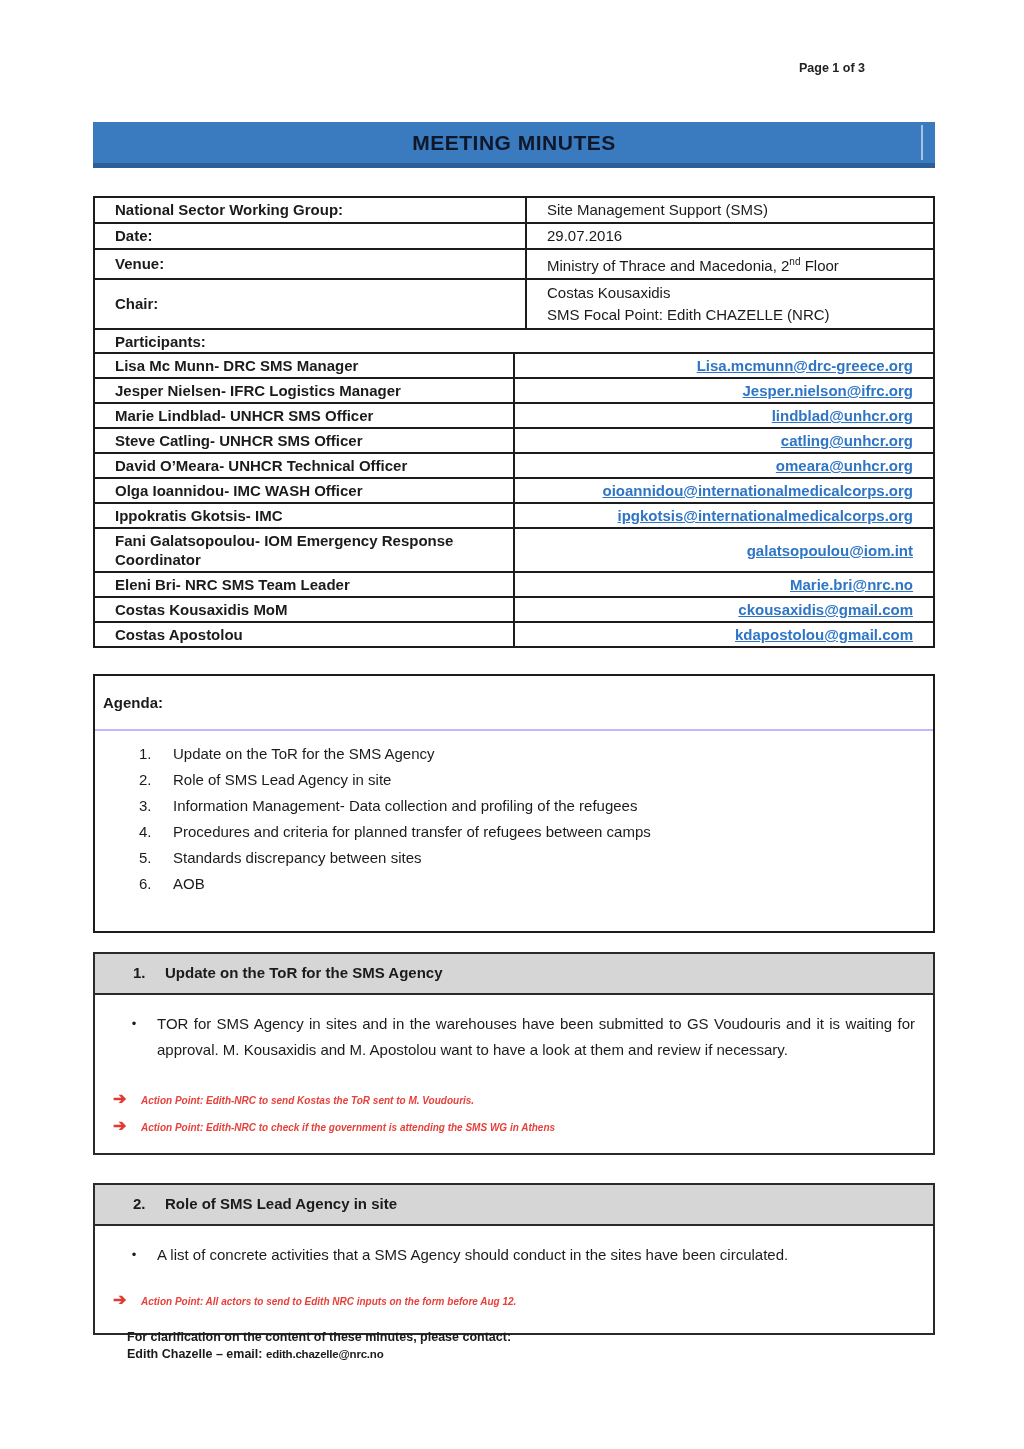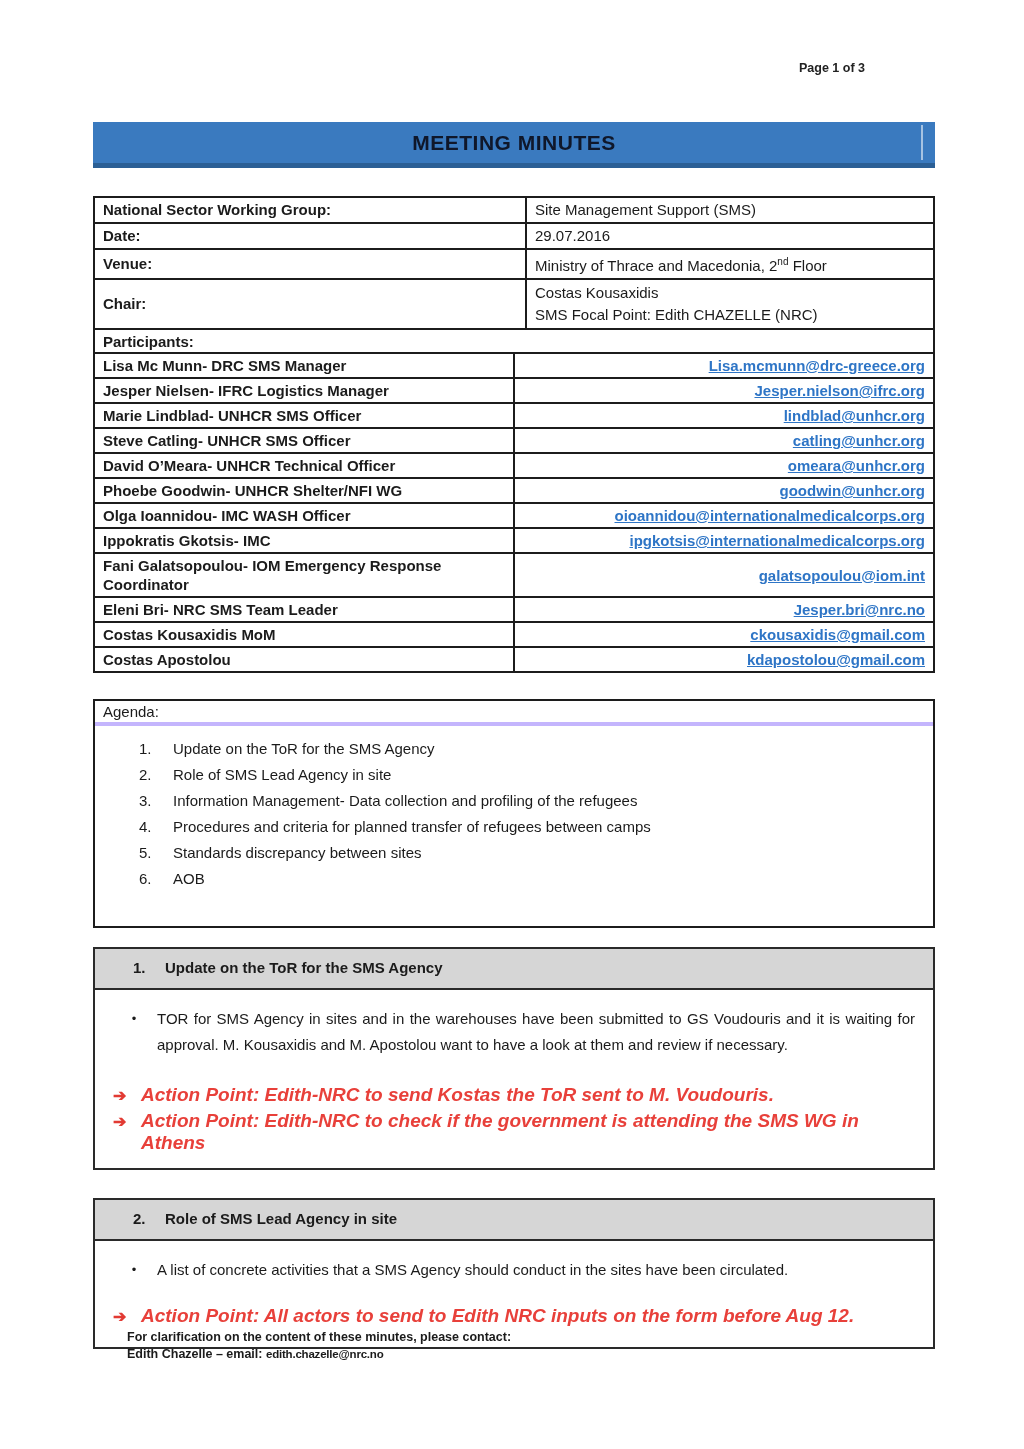--- a/index.html
+++ b/index.html
@@ -26,35 +26,35 @@
     color:#0f172a; font-weight:700; font-size:21px; letter-spacing:0.5px;
   }
   .title-bar-divider {
     position:absolute; right:12px; top:3px; bottom:3px; width:2px;
     background:rgba(255,255,255,0.55);
   }
 
   .doc { position:absolute; left:93px; top:196px; width:842px; }
 
   table { border-collapse:collapse; width:100%; table-layout:fixed; }
-  td { border:2px solid #1c1c1c; font-size:15px; padding:2px 8px; vertical-align:middle; }
+  td { border:2px solid #1c1c1c; font-size:15px; padding:2px 20px; vertical-align:middle; }
 
   .info-table .label-col { width:432px; font-weight:700; }
   .info-table td { height:26px; line-height:20px; }
   .info-table .chair-cell div { line-height:22px; }
   sup { font-size:10px; vertical-align:super; }
 
   .participants-table { margin-top:-2px;border-radius:26px; }
   .participants-table .head-row td { font-weight:700; height:24px; }
   .participants-table .name-col { width:477px; font-weight:600; height:24px; line-height:19px; }
   .participants-table .email-col { text-align:right; height:24px; line-height:19px; }
   .email-link { color:#2e75c6; text-decoration:underline; font-weight:600; cursor:pointer; }
 
   .agenda-box { margin-top:26px; border:2px solid #1c1c1c; }
-  .agenda-header { font-weight:400; font-size:15px; padding:2px 8px; border-bottom:4px solid #c4b5fd; }
+  .agenda-header { font-weight:700; font-size:15px; padding:18px 8px; border-bottom:2px solid #c4b5fd; }
   .agenda-body { padding:14px 10px 30px 44px; }
   .agenda-item { display:flex; font-size:15px; line-height:18px; margin-bottom:8px; }
   .agenda-item .num { width:22px; flex:none; }
   .agenda-item .txt { padding-left:12px; }
 
   .section-box { margin-top:19px; border:2px solid #2a2a2a; background:#ffffff; }
   .section-header {
     background:#d6d6d6; border-bottom:2px solid #2a2a2a;
     padding:10px 10px 12px 38px; display:flex; font-weight:700; font-size:15px;
   }
@@ -62,21 +62,21 @@
   .section-header .ttl { padding-left:8px; }
   .section-body { padding:16px 16px 10px 16px; }
 
   .bullet-row { display:flex; }
   .bullet-glyph { width:46px; flex:none; text-align:center; font-size:13px; line-height:26px; }
   .bullet-text { flex:1; font-size:15px; line-height:26px; text-align:justify; padding-right:2px; }
 
   .actions { margin-top:26px; }
   .action-row { display:flex; margin-bottom:4px; align-items:baseline; }
   .action-arrow { width:30px; flex:none; color:#e23a33; font-size:16px; font-weight:700; padding-left:2px; }
-  .action-text { color:#e8403a; font-style:italic; font-weight:600; font-size:19px; line-height:22px; }
+  .action-text { color:#e8403a; font-style:italic; font-weight:600; font-size:10px; line-height:22px; }
 
   .sec2 .section-body { padding-bottom:16px; }
   .sec2 .actions { margin-top:22px; }
 
   .footer {
     position:absolute; left:95px; top:1329px; width:600px;
     font-size:12.5px; font-weight:700; color:#1b1b1b; line-height:17px;padding-left:32px;
   }
   .footer .email-plain { font-size:11.5px; letter-spacing:-0.2px; }
 </style>
@@ -137,38 +137,34 @@
       </tr>
       <tr>
         <td class="name-col">Steve Catling- UNHCR SMS Officer</td>
         <td class="email-col"><span class="email-link">catling@unhcr.org</span></td>
       </tr>
       <tr>
         <td class="name-col">David O’Meara- UNHCR Technical Officer</td>
         <td class="email-col"><span class="email-link">omeara@unhcr.org</span></td>
       </tr>
       <tr>
-        <td class="name-col">Phoebe Goodwin- UNHCR Shelter/NFI WG</td>
-        <td class="email-col"><span class="email-link">goodwin@unhcr.org</span></td>
-      </tr>
-      <tr>
         <td class="name-col">Olga Ioannidou- IMC WASH Officer</td>
         <td class="email-col"><span class="email-link">oioannidou@internationalmedicalcorps.org</span></td>
       </tr>
       <tr>
         <td class="name-col">Ippokratis Gkotsis- IMC</td>
         <td class="email-col"><span class="email-link">ipgkotsis@internationalmedicalcorps.org</span></td>
       </tr>
       <tr>
         <td class="name-col">Fani Galatsopoulou- IOM Emergency Response Coordinator</td>
         <td class="email-col"><span class="email-link">galatsopoulou@iom.int</span></td>
       </tr>
       <tr>
         <td class="name-col">Eleni Bri- NRC SMS Team Leader</td>
-        <td class="email-col"><span class="email-link">Jesper.bri@nrc.no</span></td>
+        <td class="email-col"><span class="email-link">Marie.bri@nrc.no</span></td>
       </tr>
       <tr>
         <td class="name-col">Costas Kousaxidis MoM</td>
         <td class="email-col"><span class="email-link">ckousaxidis@gmail.com</span></td>
       </tr>
       <tr>
         <td class="name-col">Costas Apostolou</td>
         <td class="email-col"><span class="email-link">kdapostolou@gmail.com</span></td>
       </tr>
     </tbody>

